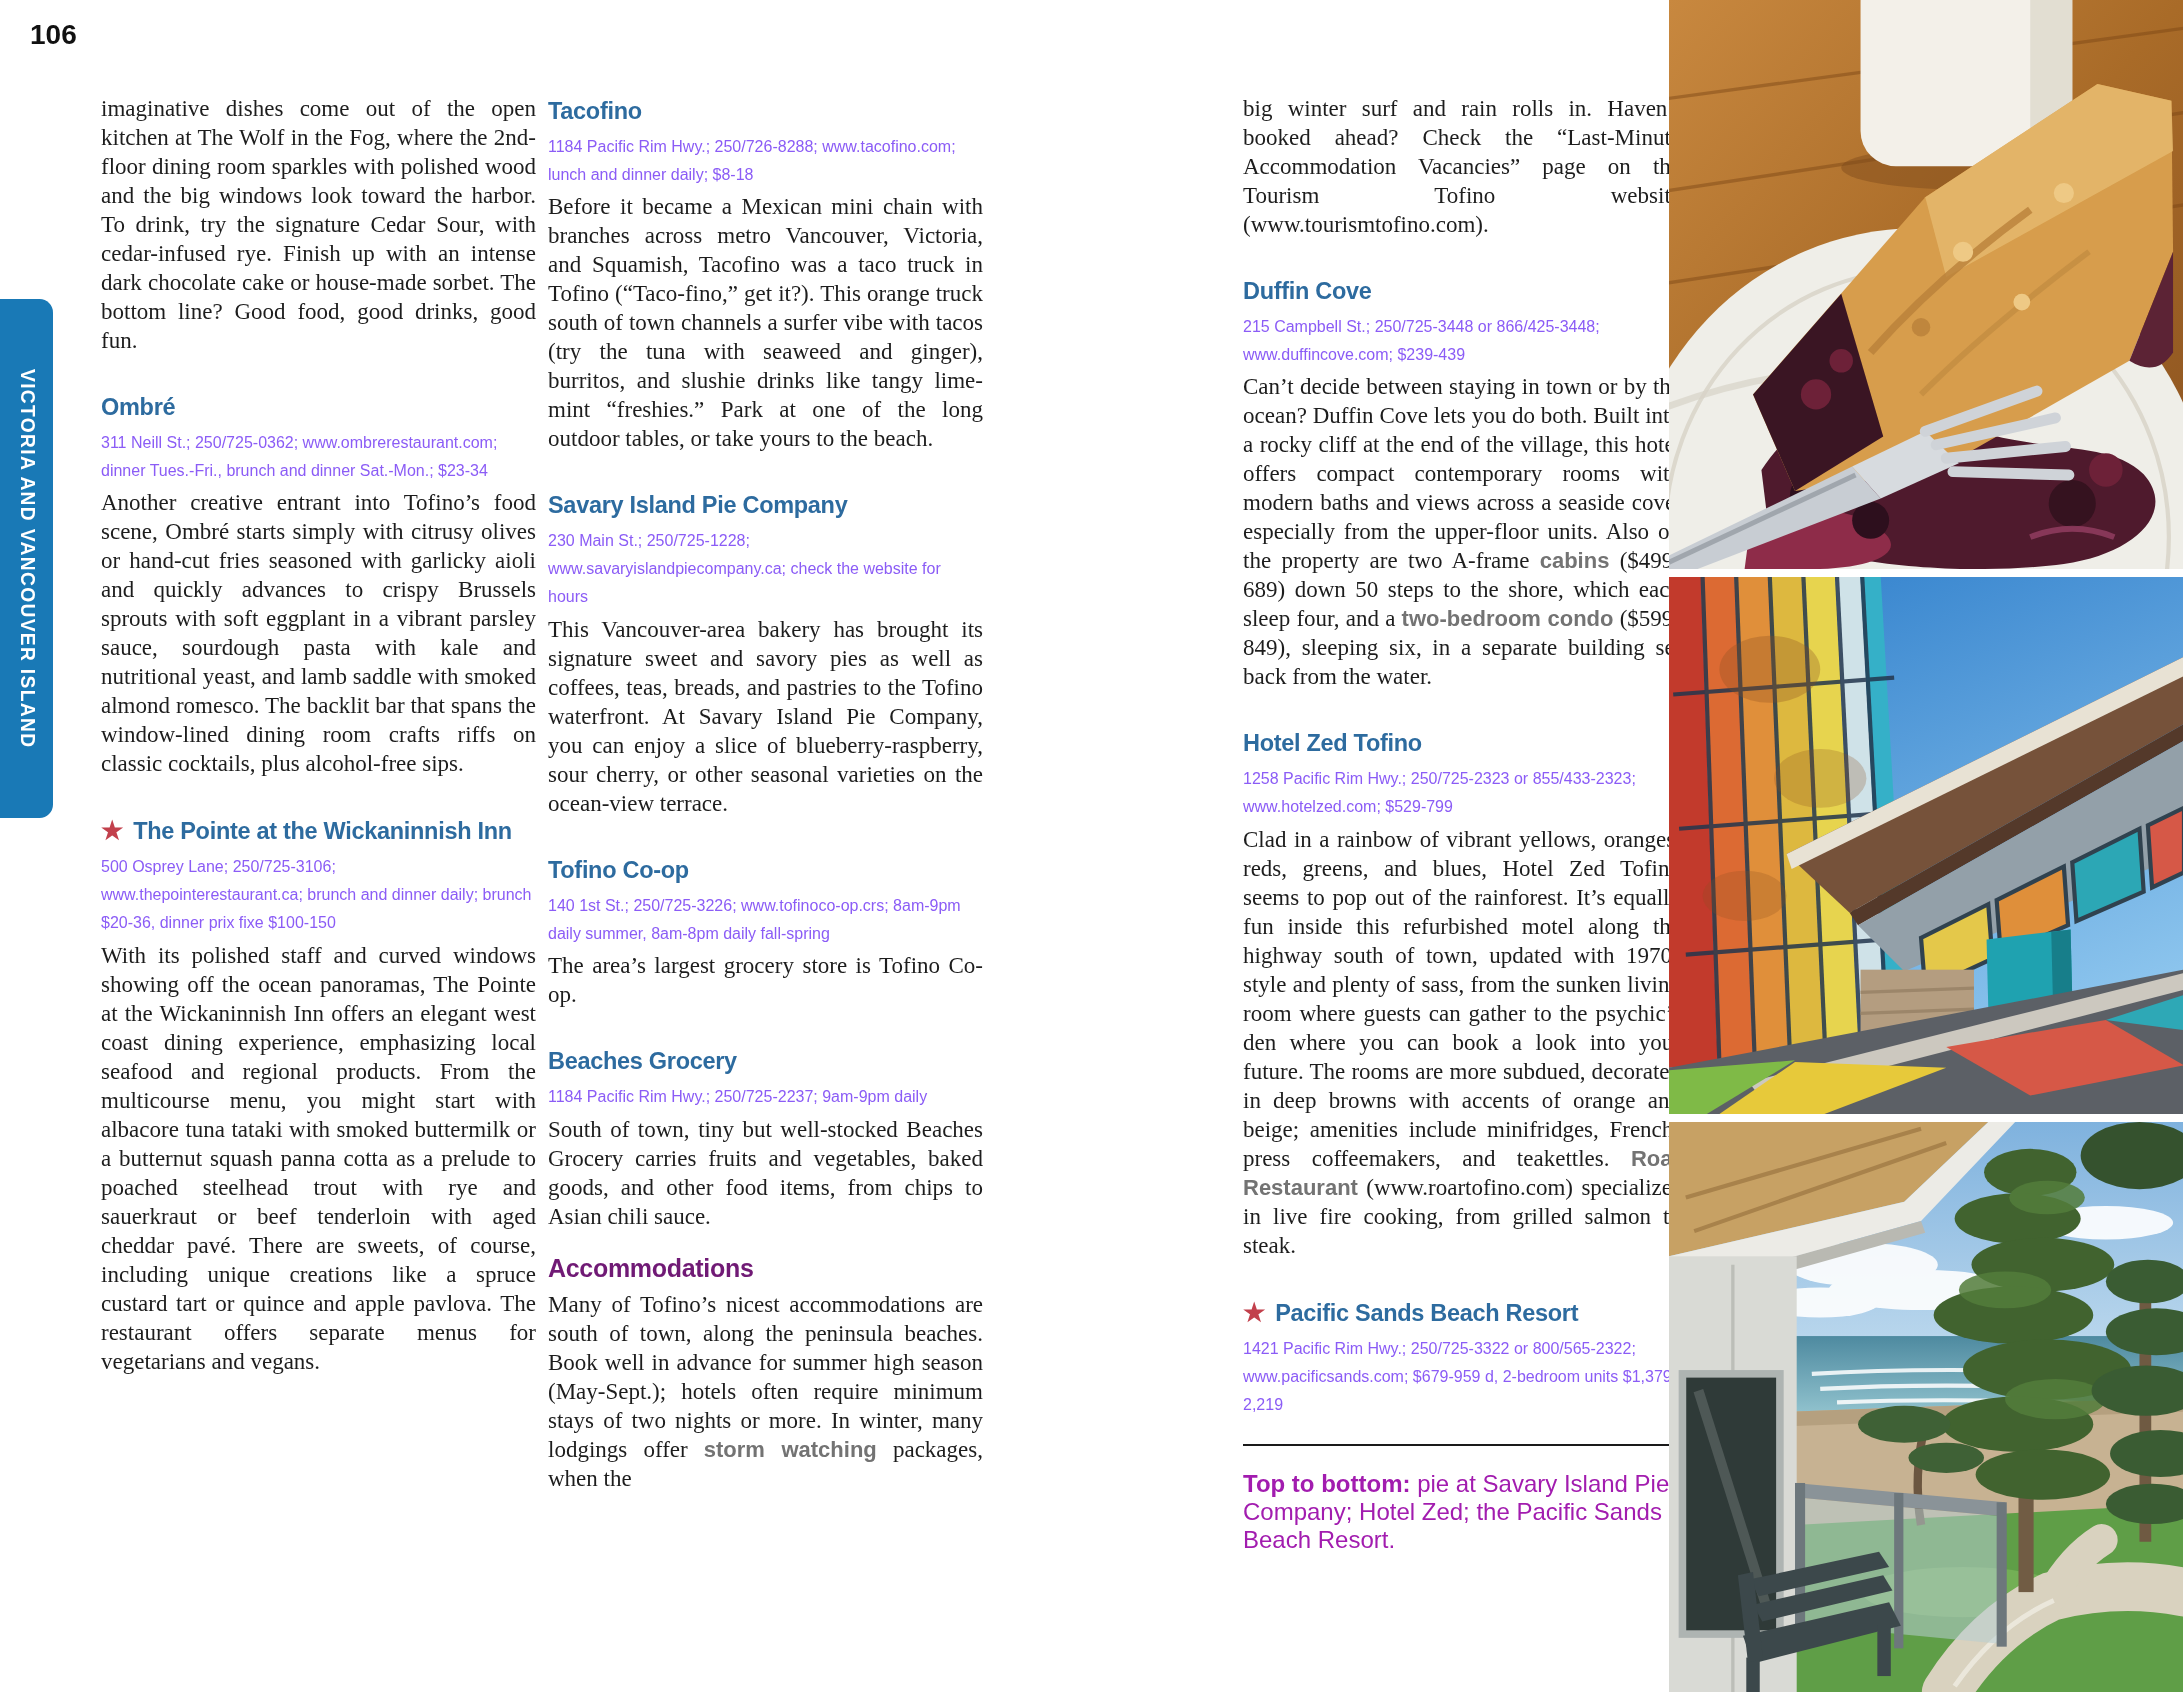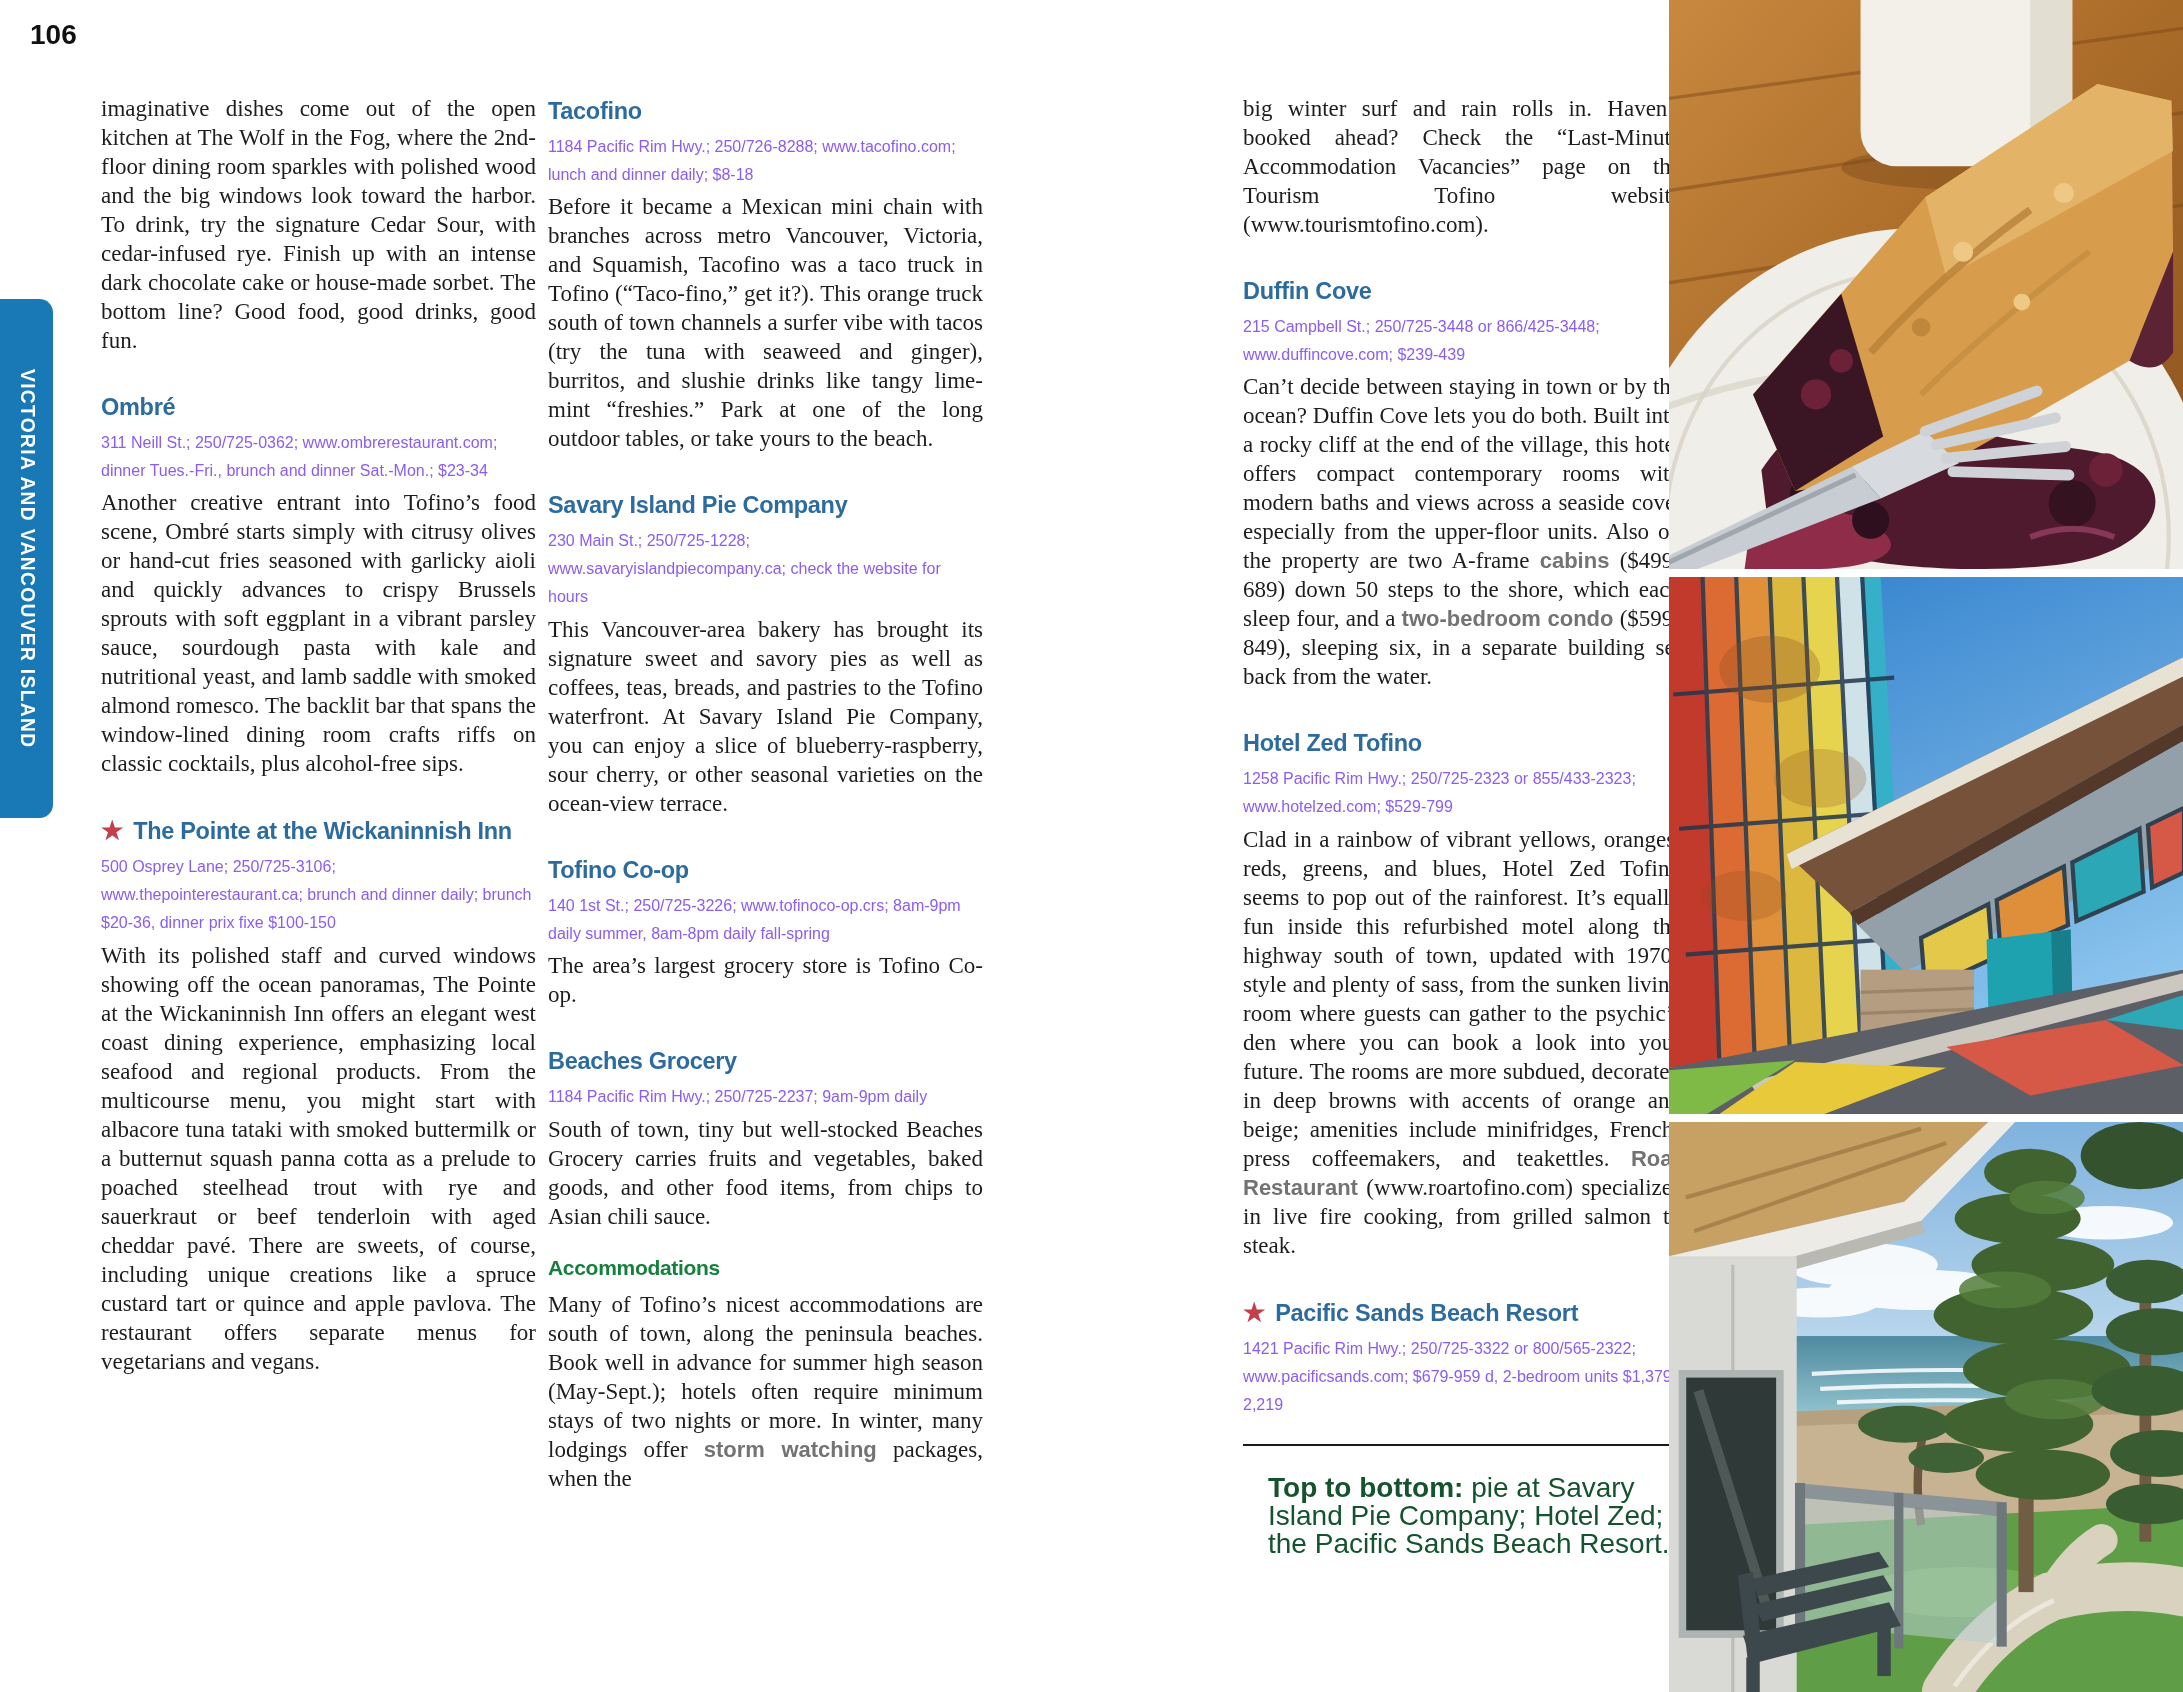--- a/index.html
+++ b/index.html
@@ -27,25 +27,25 @@
   p.body{
     font-family:"Liberation Serif","DejaVu Serif",serif;
     font-size:23px;line-height:29px;text-align:justify;color:#1d1d1d;margin:0;
   }
   .addr{font-size:16px;line-height:28px;color:#8b5cf6;margin:0 0 3.4px 0;overflow-wrap:anywhere;}
   h3.head{
     font-size:23.5px;line-height:34px;letter-spacing:-0.3px;
     color:#2d6b9f;margin:35px 0 5px 0;font-weight:bold;
   }
   h3.head.first{margin-top:0;}
-  h3.head.black{color:#15803d;font-size:21px;margin-top:20px;}
+  h3.head.black{color:#701a75;font-size:25px;margin-top:20px;}
   .star{color:#c2404c;font-size:25px;margin-right:10px;}
   .lk{font-family:"Liberation Sans",sans-serif;font-weight:bold;color:#737373;font-size:22px;}
   .divider{border-top:2.5px solid #1a1a1a;margin:25px 0 20px 0;width:100%;}
-  .caption{font-size:28px;line-height:28px;color:#14532d;margin-left:25px;}
+  .caption{font-size:24px;line-height:28px;color:#a21caf;}
   .caption b{font-weight:bold;}
   
   .photo{position:absolute;left:1669px;width:515px;overflow:hidden;background:#ddd;}
   #photo1{top:0;height:569px;}
   #photo2{top:577px;height:537px;}
   #photo3{top:1122px;height:570px;}
   .photo svg{display:block;width:100%;height:100%;}
 </style>
 </head>
 <body>

